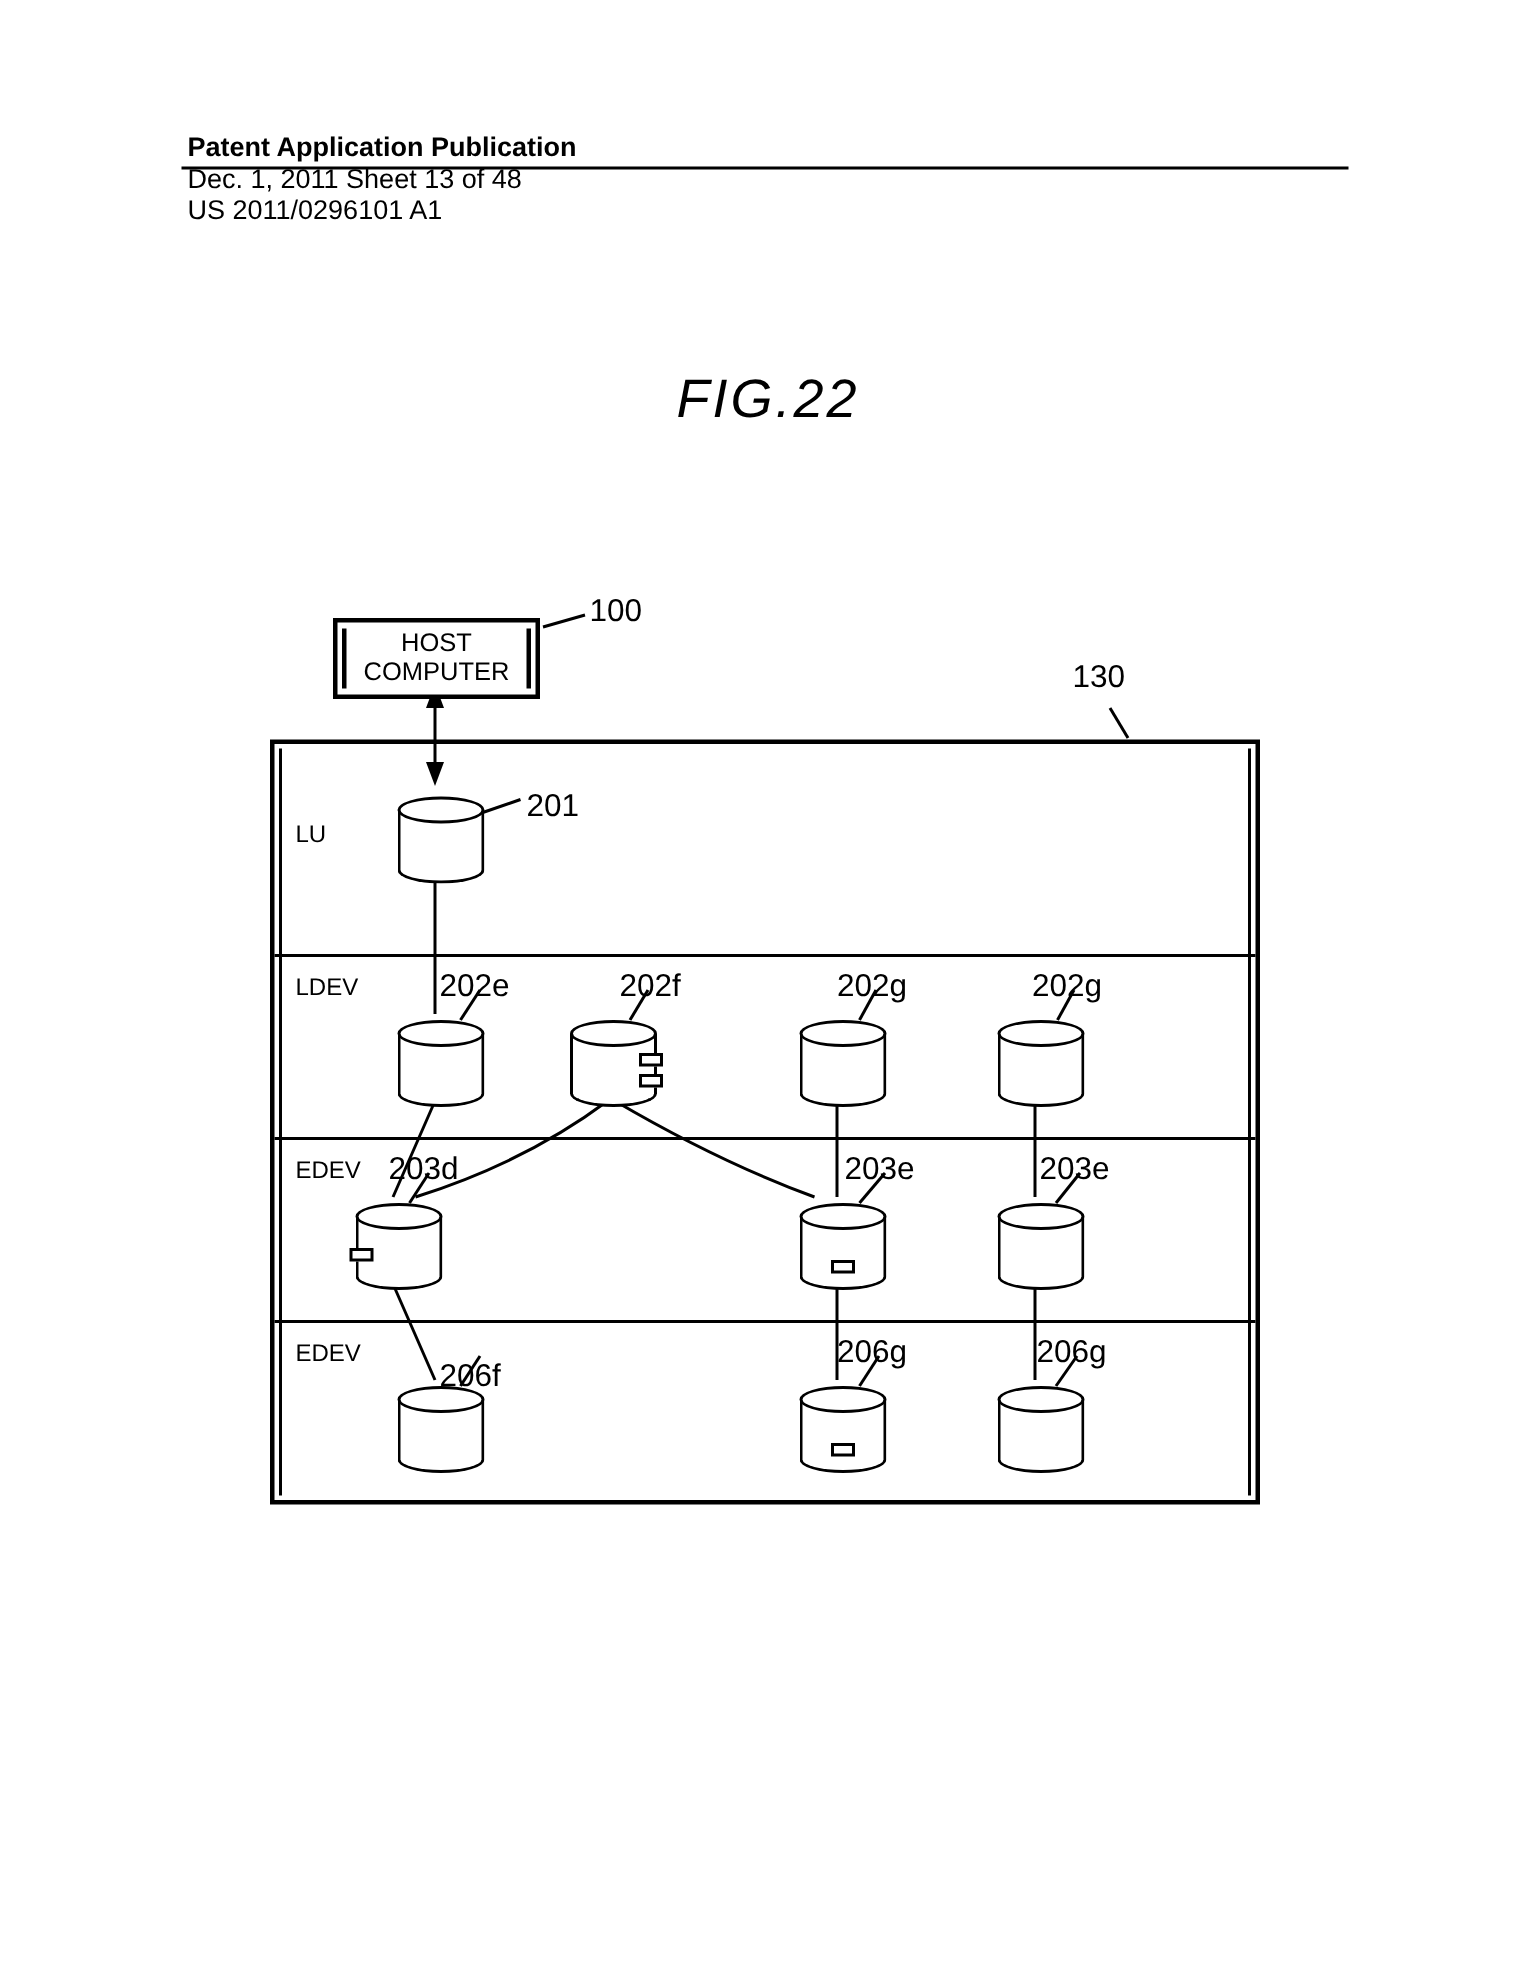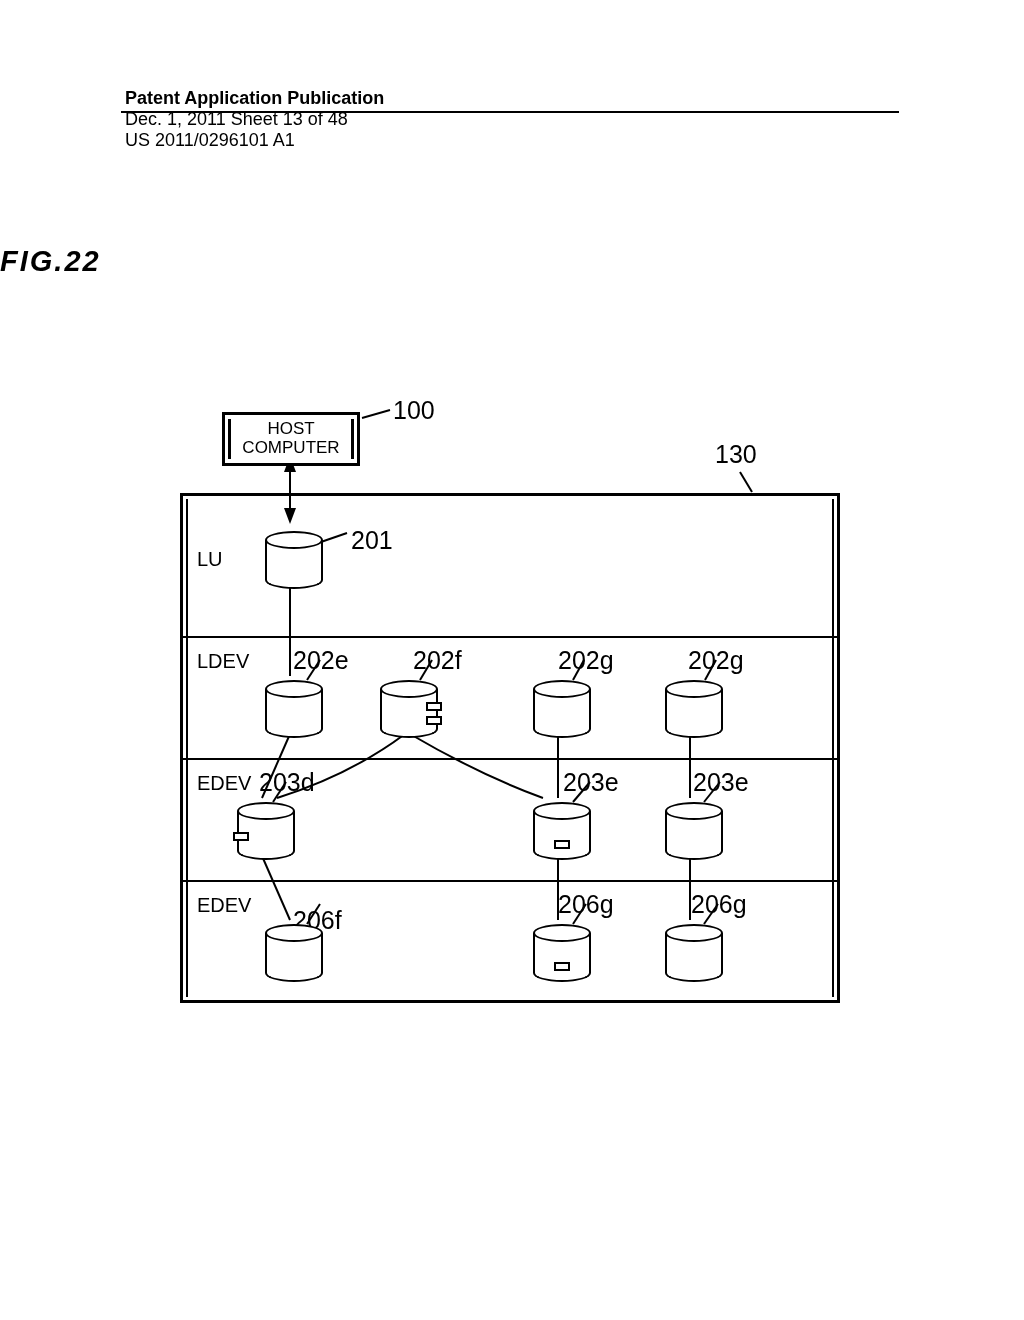--- a/index.html
+++ b/index.html
@@ -22,24 +22,24 @@
   .page-header .left { font-weight: bold; }
   .page-header .right { font-weight: normal; }
   .hr {
     position: absolute;
     top: 111px; left: 121px; width: 778px; height: 2px;
     background: #000;
   }
   .fig-title {
     position: absolute;
     top: 245px; left: 0; right: 0;
-    text-align: left;
-    font-size: 29px;
+    text-align: center;
+    font-size: 36px;
     font-style: italic;
-    font-weight: bold;
+    font-weight: normal;
     letter-spacing: 2px;
   }
 
   .stage {
     position: absolute;
     top: 380px;
     left: 180px;
     width: 660px;
     height: 630px;
   }
@@ -91,21 +91,21 @@
     height: 122px;
   }
   .row.lu   { top: 0;    height: 140px; border-top: none; }
   .row.ldev { top: 140px; }
   .row.vdev { top: 262px; }
   .row.edev { top: 384px; height: 100px; }
 
   .row-label {
     position: absolute;
     left: 14px; top: 12px;
-    font-size: 20px;
+    font-size: 16px;
   }
   .row.lu .row-label { top: 52px; }
 
   
   .cyl {
     position: absolute;
     width: 58px; height: 58px;
   }
   .cyl .body {
     position: absolute;
@@ -134,21 +134,21 @@
     z-index: 3;
   }
   .cyl .notch.n1 { top: 22px; }
   .cyl .notch.n2 { top: 36px; }
   .cyl .notch.single { top: 38px; right: auto; left: 50%; transform: translateX(-50%); }
   .cyl .notch.left1 { right: auto; left: -4px; top: 30px; }
 
   
   .ref {
     position: absolute;
-    font-size: 25px;
+    font-size: 21px;
     white-space: nowrap;
   }
 
   
   svg.connectors {
     position: absolute;
     top: 0; left: 0;
     width: 660px; height: 630px;
     pointer-events: none;
   }

